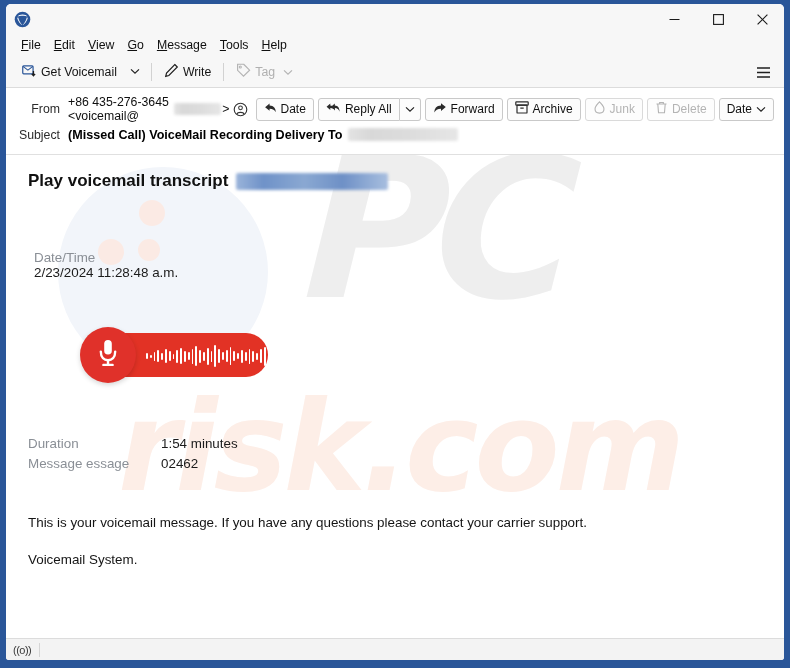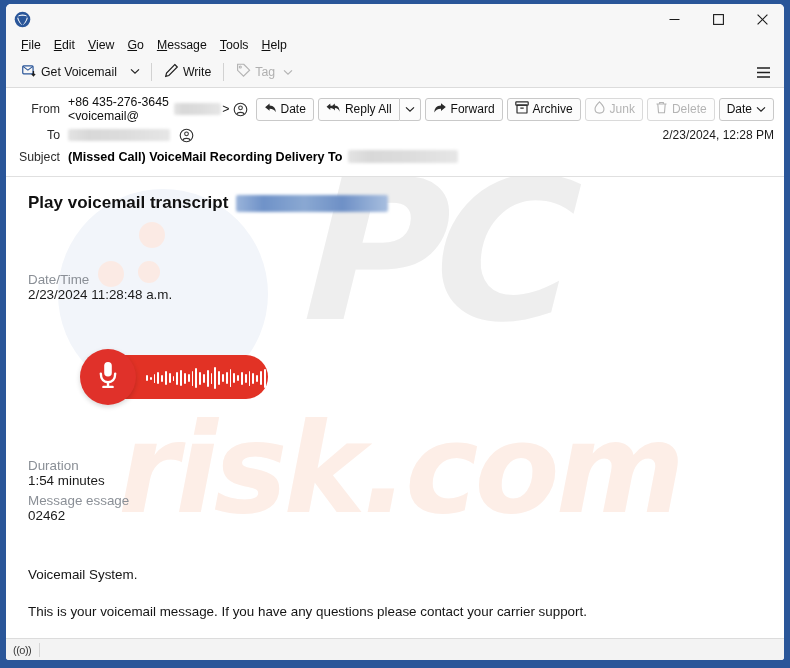--- a/index.html
+++ b/index.html
@@ -300,21 +300,21 @@
     font-size: 13.4px;
     font-family: "Liberation Sans", sans-serif;
   }
   .kv-value {
     color: #1b1b1b;
     font-size: 13.4px;
   }
 
   #datetime-row { margin-top: 59px; flex-direction: column; }
   #datetime-row .kv-label { width: 78px; }
-  #datetime-row .kv-value { margin-left: 0; }
+  #datetime-row .kv-value { margin-left: 6px; }
 
   
   #voicemail-player {
     position: relative;
     margin: 47px 0 0 52px;
     width: 188px;
     height: 56px;
   }
   #vm-bar {
     position: absolute;
@@ -340,21 +340,21 @@
     align-items: center;
     gap: 2px;
   }
   .wbar {
     width: 1.8px;
     background: #ffffff;
     border-radius: 1px;
   }
 
   #duration-block { margin-top: 53px; }
-  #duration-block .kv-row { margin-bottom: 5px; flex-direction: column; }
+  #duration-block .kv-row { margin-bottom: 5px; }
   #duration-block .kv-label { width: 133px; }
 
   #closing-block { margin-top: 44px; }
   .body-para {
     font-size: 13.4px;
     color: #151515;
     margin-bottom: 22px;
   }
 
   
@@ -555,34 +555,20 @@
               <span>
                 <svg width="10" height="7" viewBox="0 0 10 7">
                     <path d="M1 1.4 L5 5.2 L9 1.4" fill="none" stroke="#222" stroke-width="1.2"></path>
                   </svg>
               </span>
             </div>
           </div>
         </div>
       </div>
 
-      <div class="hdr-row">
-        <div class="hdr-label">To</div>
-        <div class="hdr-value">
-          <span id="to-redact" class="redact redact-grey"></span>
-          <span class="contact-icon">
-            <svg width="15" height="15" viewBox="0 0 16 16">
-              <circle cx="8" cy="8" r="6.7" fill="none" stroke="#333" stroke-width="1.2"></circle>
-              <circle cx="8" cy="6.2" r="2" fill="none" stroke="#333" stroke-width="1.1"></circle>
-              <path d="M4.3 13 C4.8 10.4 11.2 10.4 11.7 13" fill="none" stroke="#333" stroke-width="1.1"></path>
-            </svg>
-          </span>
-          <span id="msg-date">2/23/2024, 12:28 PM</span>
-        </div>
-      </div>
 
       <div class="hdr-row">
         <div class="hdr-label">Subject</div>
         <div class="hdr-value">
           <span id="subject-text">(Missed Call) VoiceMail Recording Delivery To</span>
           <span id="subj-redact" class="redact redact-grey"></span>
         </div>
       </div>
 
     </div>
@@ -683,22 +669,22 @@
             <span class="kv-label">Duration</span>
             <span class="kv-value">1:54 minutes</span>
           </div>
           <div class="kv-row">
             <span class="kv-label">Message essage</span>
             <span class="kv-value">02462</span>
           </div>
         </div>
 
         <div id="closing-block">
+          <div class="body-para">This is your voicemail message. If you have any questions please contact your carrier support.</div>
           <div class="body-para">Voicemail System.</div>
-          <div class="body-para">This is your voicemail message. If you have any questions please contact your carrier support.</div>
         </div>
 
       </div>
     </div>
 
     <div id="statusbar">
       <span id="status-icon">((o))</span>
       <span id="status-divider"></span>
     </div>
 

